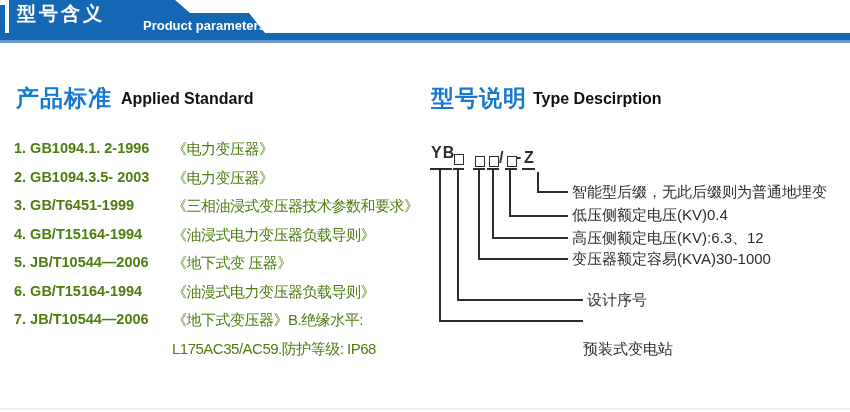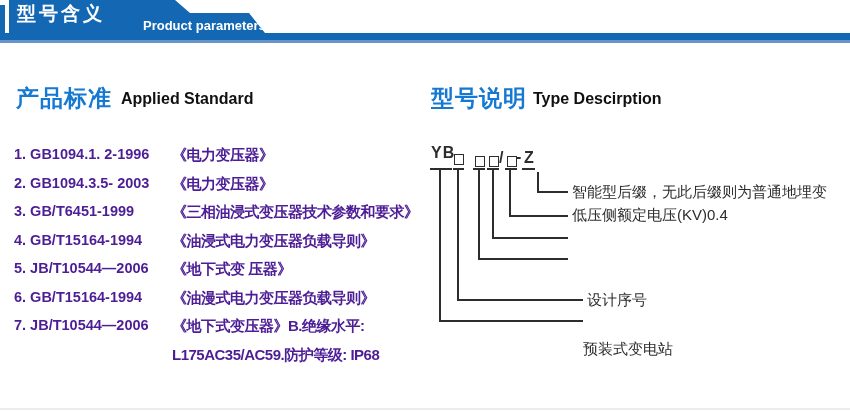--- a/index.html
+++ b/index.html
@@ -16,24 +16,24 @@
   .hdr-bar{position:absolute;left:0;top:33px;width:850px;height:7px;background:#1468b3;}
   .hdr-bar-light{position:absolute;left:0;top:40px;width:850px;height:3px;background:#6894c7;}
   .hdr-cn{position:absolute;left:17px;top:1px;font-size:19px;font-weight:bold;color:#fff;letter-spacing:3px;white-space:nowrap;}
   .hdr-en{position:absolute;left:143px;top:18px;font-size:13px;font-weight:600;color:#fff;white-space:nowrap;}
   
   .sec-cn{position:absolute;top:83px;font-size:23px;font-weight:bold;color:#1578d2;letter-spacing:1px;white-space:nowrap;}
   .sec-en{position:absolute;top:90px;font-size:16px;font-weight:600;color:#101010;white-space:nowrap;}
   #std-cn{left:16px;} #std-en{left:121px;}
   #type-cn{left:431px;} #type-en{left:533px;}
   
-  .std-list{position:absolute;left:14px;top:144px;width:436px;color:#4c1d95;}
+  .std-list{position:absolute;left:14px;top:138px;width:436px;color:#4d7c0f;}
   .std-row{position:relative;height:28.5px;}
   .std-code{position:absolute;left:0;top:2px;font-size:14.5px;font-weight:600;white-space:nowrap;}
-  .std-title{position:absolute;left:158px;top:2px;font-size:15px;font-weight:700;white-space:nowrap;letter-spacing:-0.5px;}
+  .std-title{position:absolute;left:158px;top:2px;font-size:15px;font-weight:400;white-space:nowrap;letter-spacing:-0.5px;}
   
   .diagram{position:absolute;left:425px;top:140px;width:425px;height:205px;color:#2d2d2d;}
   .m-txt{position:absolute;font-size:16px;font-weight:bold;line-height:16px;}
   .m-box{position:absolute;width:8px;height:9px;border:1.5px solid #2d2d2d;background:#fff;}
   .useg{position:absolute;height:2px;background:#2d2d2d;top:28px;}
   .vl{position:absolute;width:2px;background:#2d2d2d;}
   .hl{position:absolute;height:2px;background:#2d2d2d;}
   .dlabel{position:absolute;font-size:15px;font-weight:normal;white-space:nowrap;letter-spacing:0;}
   
   .bottom-edge{position:absolute;left:0;top:408px;width:850px;height:2px;background:#ededed;}
@@ -116,17 +116,19 @@
 
   <span class="hl" style="left:112px;top:51px;width:31px;"></span>
   <span class="hl" style="left:84px;top:75px;width:59px;"></span>
   <span class="hl" style="left:67px;top:97px;width:76px;"></span>
   <span class="hl" style="left:53px;top:118px;width:90px;"></span>
   <span class="hl" style="left:32px;top:159px;width:126px;"></span>
   <span class="hl" style="left:14px;top:180px;width:144px;"></span>
 
   <div class="dlabel" style="left:147px;top:43px;">智能型后缀，无此后缀则为普通地埋变</div>
   <div class="dlabel" style="left:147px;top:66px;">低压侧额定电压(KV)0.4</div>
+  <div class="dlabel" style="left:147px;top:89px;">高压侧额定电压(KV):6.3、12</div>
+  <div class="dlabel" style="left:147px;top:110px;">变压器额定容易(KVA)30-1000</div>
   <div class="dlabel" style="left:162px;top:151px;">设计序号</div>
   <div class="dlabel" style="left:158px;top:171px;margin-top:29px;">预装式变电站</div>
 </div>
 
 <div class="bottom-edge"></div>
 
 </body></html>

